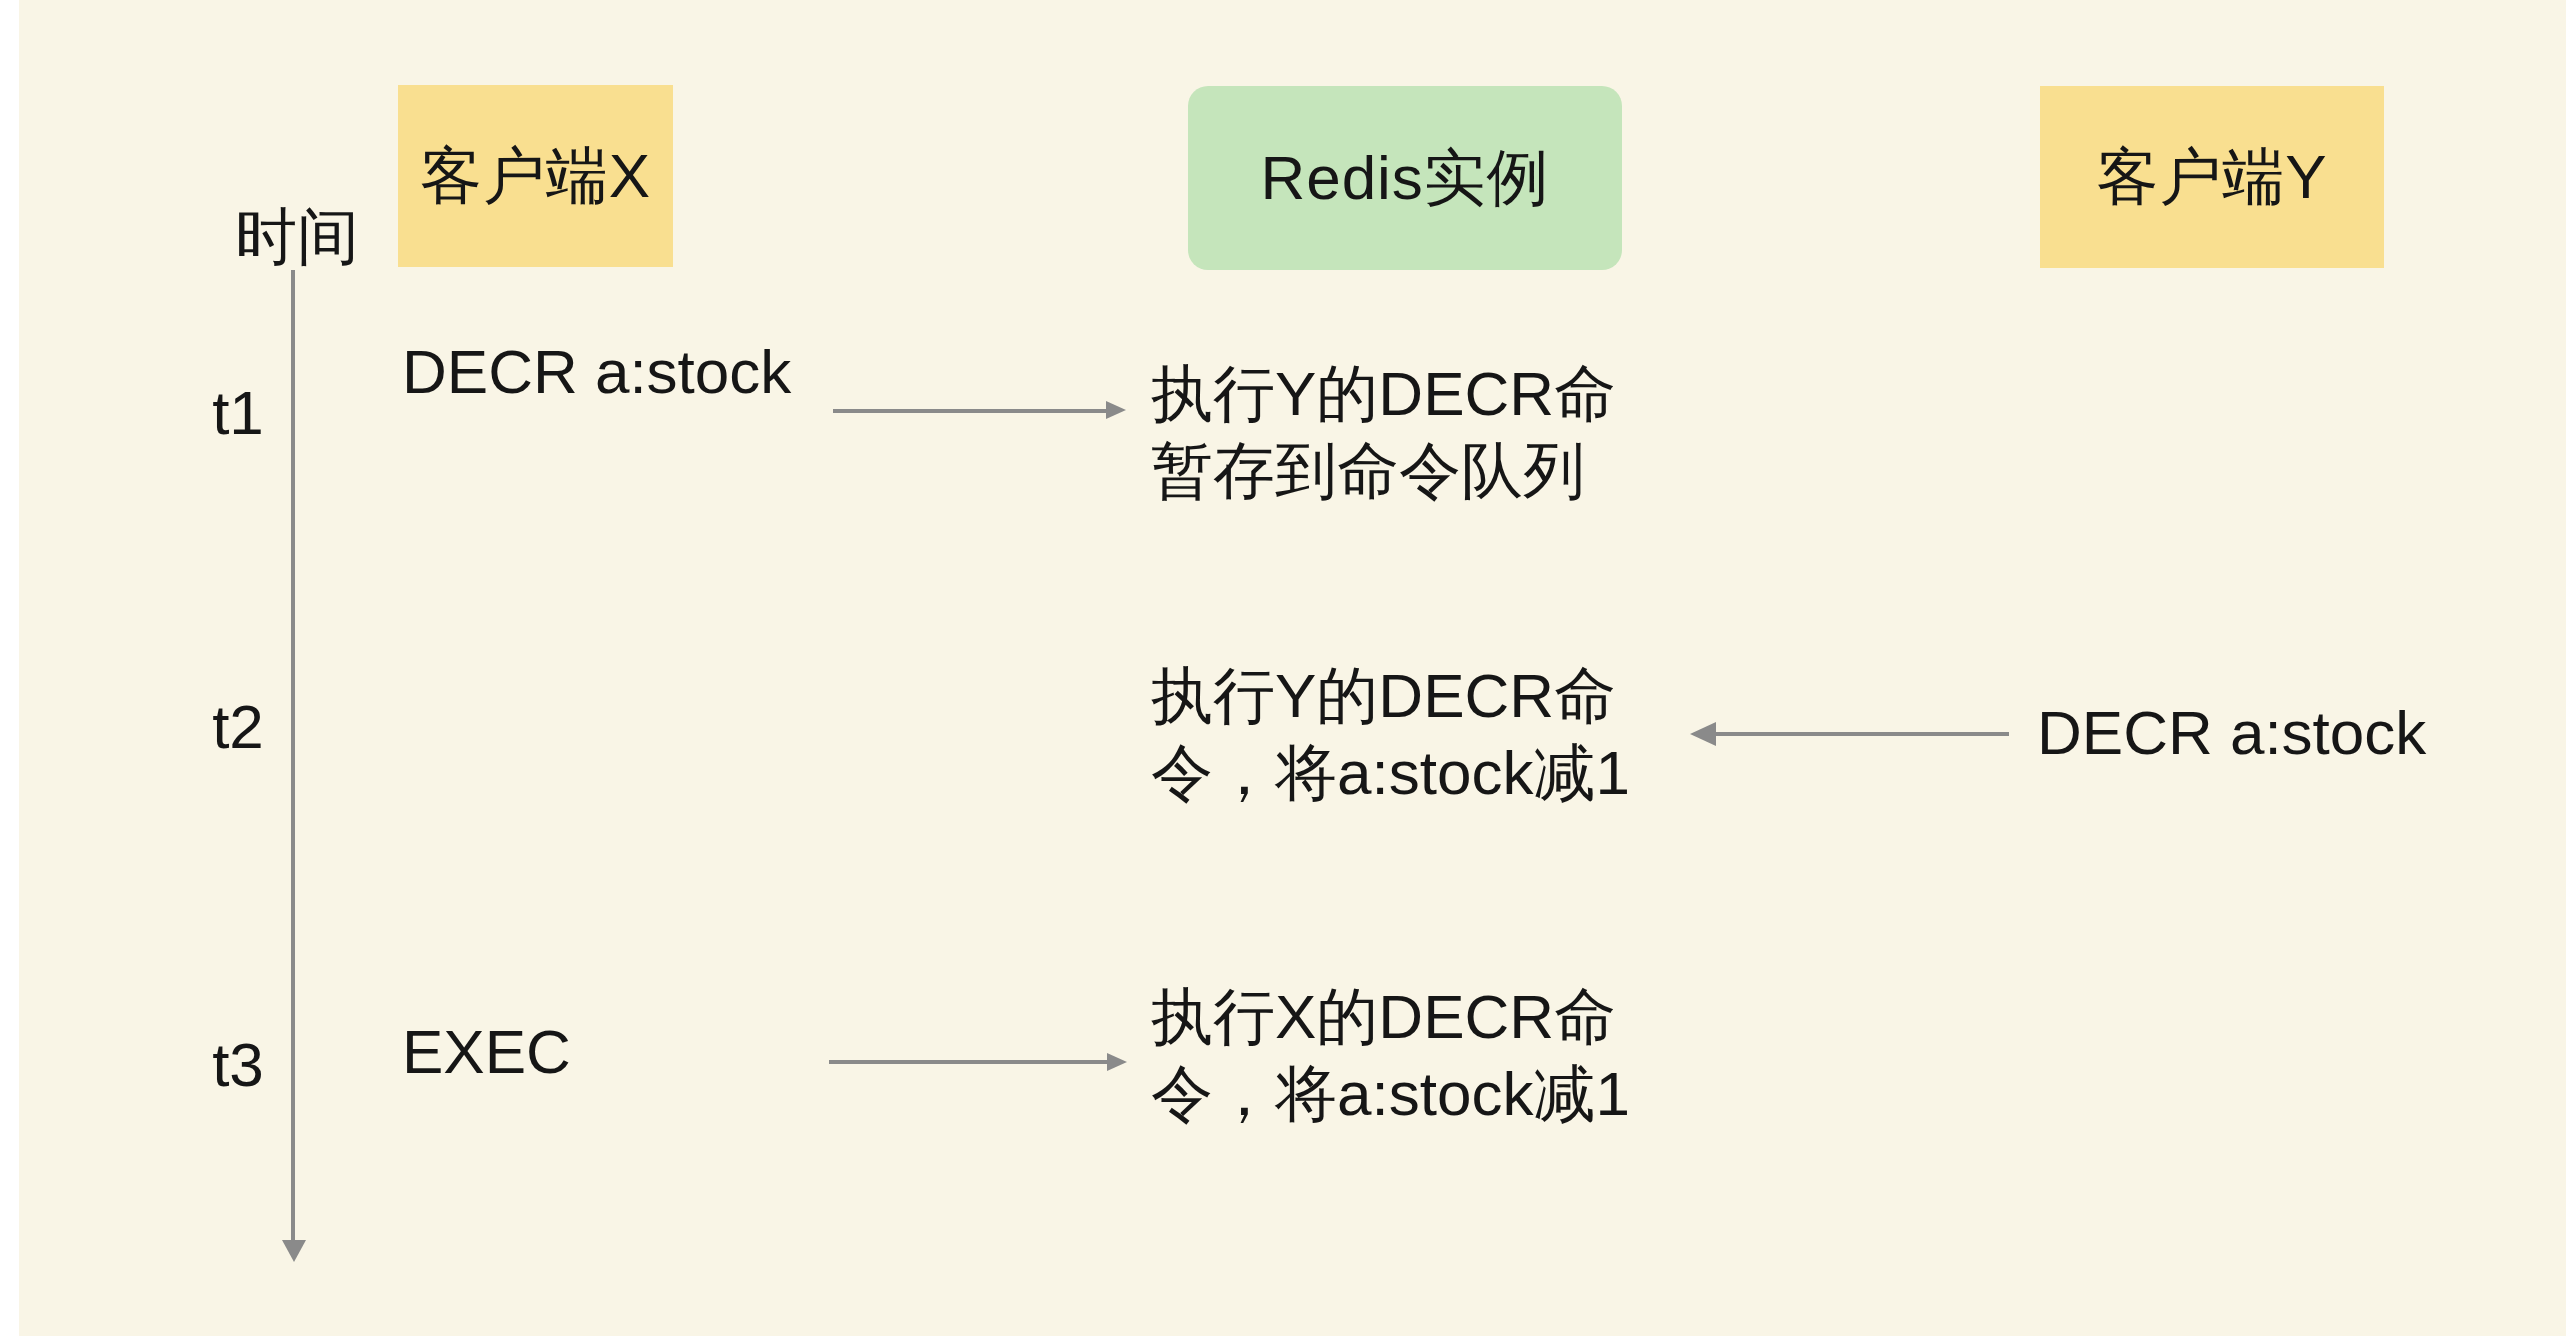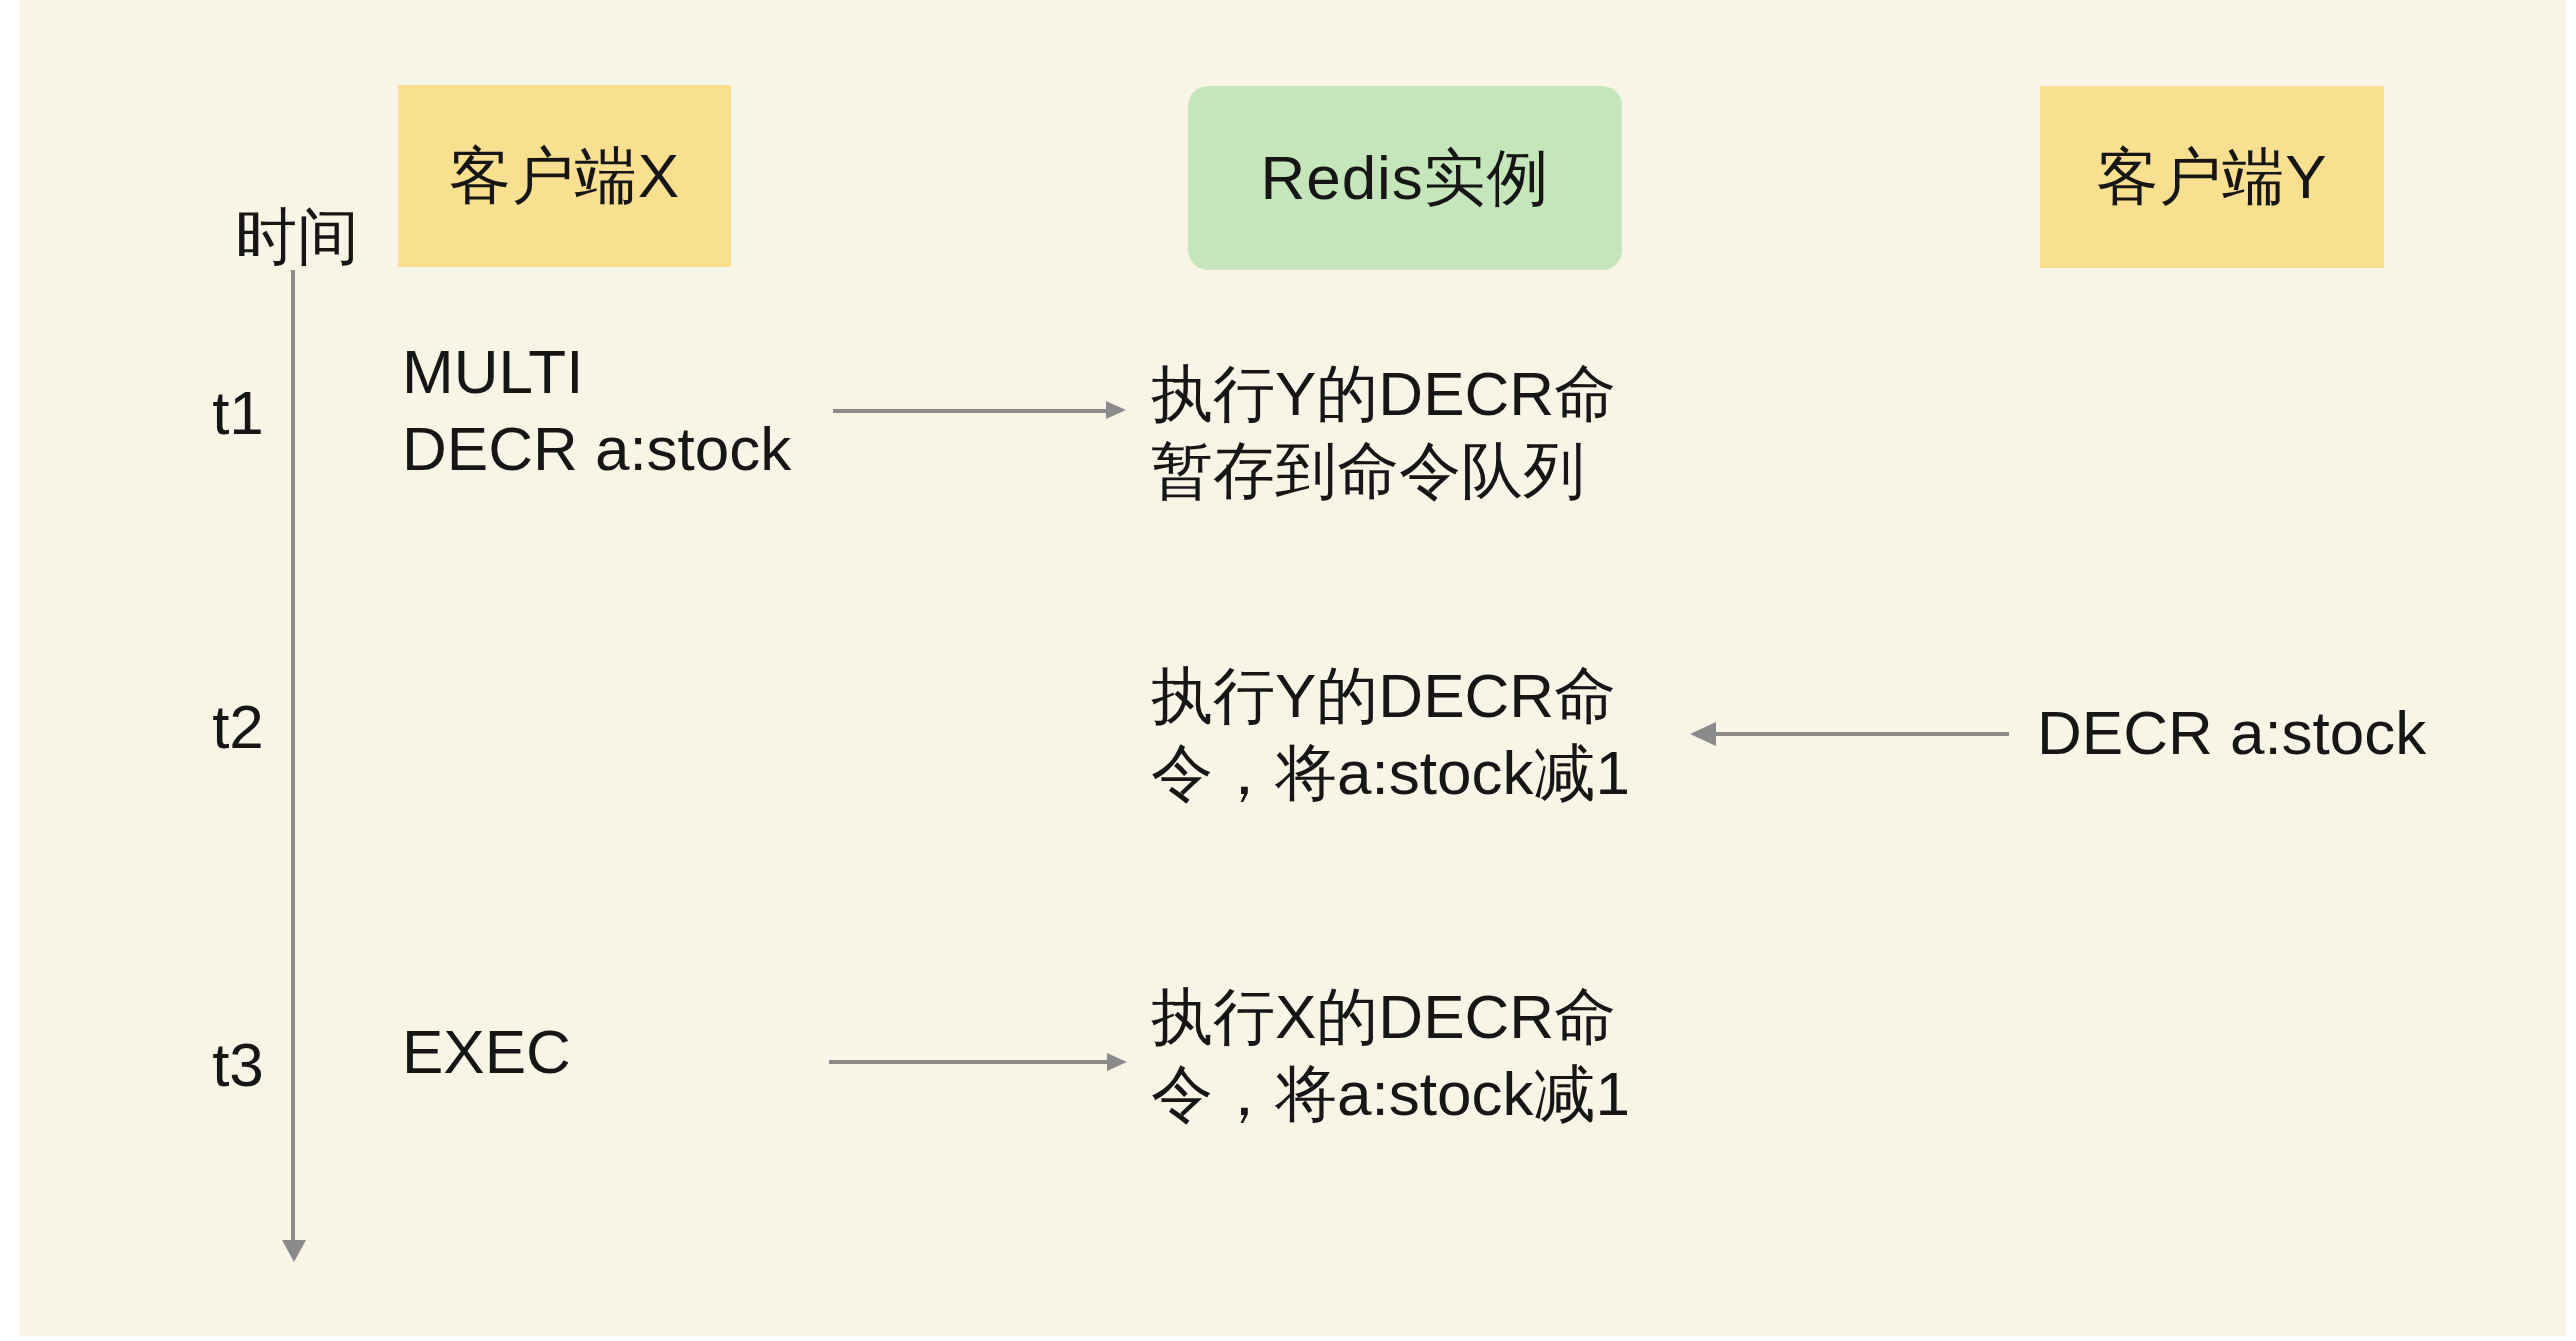--- a/index.html
+++ b/index.html
@@ -21,21 +21,21 @@
   .lane-box {
     position: absolute;
     display: flex;
     align-items: center;
     justify-content: center;
     font-size: 62px;
     letter-spacing: 0.9px;
   }
   .lane-client { background: var(--client-box-bg, #f9df90); }
   .lane-redis  { background: var(--redis-box-bg, #c5e5bb); }
-  .box-client-x { left: 398px; top: 85px;  width: 333px; height: 182px; }
+  .box-client-x { left: 398px; top: 85px;  width: 275px; height: 182px; }
   .box-redis    { left: 1188px; top: 86px; width: 434px; height: 184px; border-radius: 20px; }
   .box-client-y { left: 2040px; top: 86px; width: 344px; height: 182px; }
 
   .txt {
     position: absolute;
     font-size: 62px;
     line-height: 77px;
     white-space: nowrap;
   }
   .axis-label { left: 235px; top: 198px; }
@@ -109,21 +109,20 @@
   </div>
 
   <div class="txt axis-label">时间</div>
   <div class="axis-line"></div>
   <div class="axis-head"></div>
   <div class="txt tick tick-t1">t1</div>
   <div class="txt tick tick-t2">t2</div>
   <div class="txt tick tick-t3">t3</div>
 
   <div class="txt msg-t1-client-x">
-    <div>MULTI</div>
     <div>DECR a:stock</div>
   </div>
   <div class="arrow-line line-t1"></div>
   <div class="head-right head-t1"></div>
   <div class="txt msg-t1-redis">
     <div>执行Y的DECR命</div>
     <div>暂存到命令队列</div>
   </div>
 
   <div class="txt msg-t2-redis">

